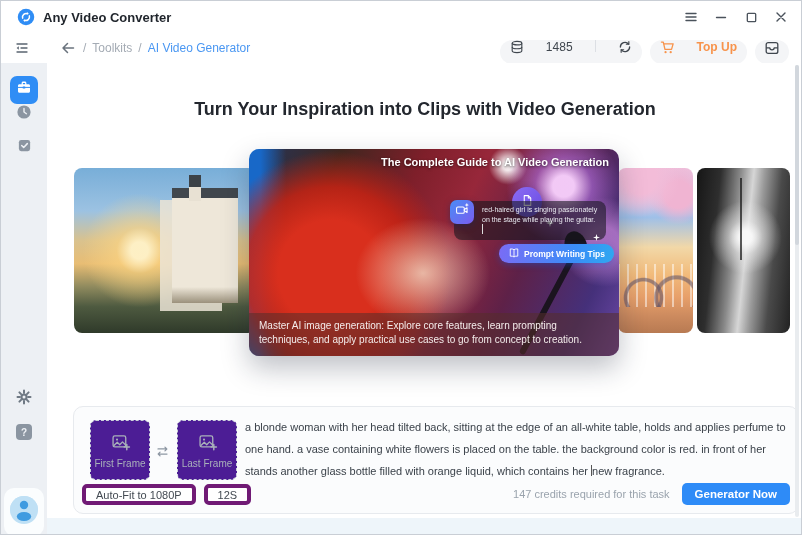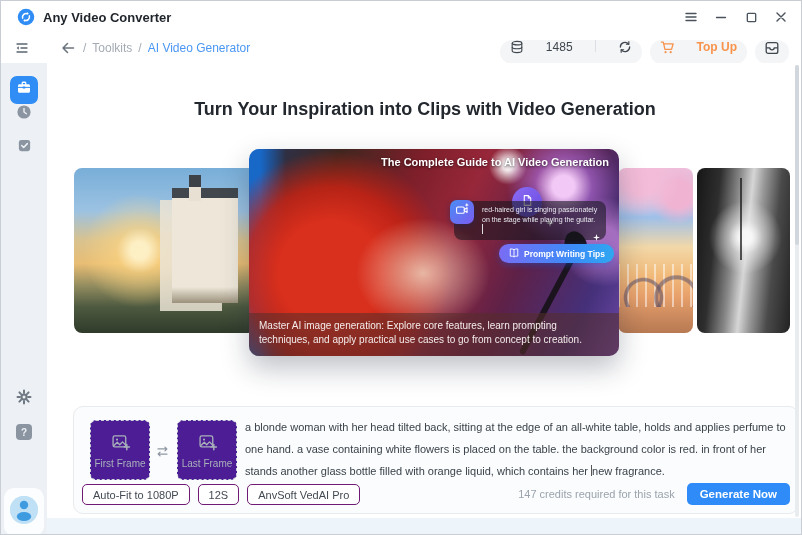--- a/index.html
+++ b/index.html
@@ -111,21 +111,21 @@
   .frame-box { position:absolute; top:13px; width:60px; height:60px; border:1px dashed #ccd3da;
     border-radius:6px; display:flex; flex-direction:column; align-items:center; justify-content:center;
     gap:3px; color:#a9b1ba; font-size:10px; background:#4c1d95; }
   .frame-first { left:16px; } .frame-last { left:103px; }
   .swap-btn { position:absolute; left:79px; top:35px; width:18px; height:18px;
     display:flex; align-items:center; justify-content:center; }
   .prompt-area { position:absolute; left:171px; top:9px; width:548px; font-size:11px;
     line-height:22px; color:#3b424a; }
   .prompt-area .text-cursor { background:#555; height:11px; }
   .opts { position:absolute; left:8px; bottom:8px; display:flex; gap:8px; }
-  .opt-pill { height:21px; padding:0 10px; border:1px solid #701a75; border-radius:5px; background:#fff;
+  .opt-pill { height:21px; padding:0 10px; border:4px solid #701a75; border-radius:5px; background:#fff;
     display:flex; align-items:center; font-size:11px; color:#434a52; }
   .composer-right { position:absolute; right:8px; bottom:8px; display:flex; align-items:center; gap:12px; }
   .credits-note { font-size:11px; color:#9aa3ad; }
   .generate-btn { height:22px; padding:0 13px; border:none; border-radius:5px; background:#2e8bf7;
     color:#fff; font-size:11.5px; font-weight:bold; display:flex; align-items:center;
     font-family:"Liberation Sans",sans-serif; }
   
   .bottom-band { position:absolute; left:46px; right:0; bottom:0; height:16px; background:#eef5fa; }
   .scrollbar-track { position:absolute; right:2px; top:64px; width:4px; height:452px; background:#e9ecef; border-radius:2px; }
   .scrollbar-thumb { position:absolute; right:2px; top:64px; width:4px; height:180px; background:#d2d7dd; border-radius:2px; }
@@ -357,25 +357,24 @@
               <path d="M4.5 15.5l3.8-3.8 2.8 2.8 3.2-3.2 3.5 3.5"></path>
               <path d="M19.2 14.2v6M16.2 17.2h6" stroke-width="1.7"></path>
             </svg>
         </span>
         <span>Last Frame</span>
       </div>
       <div class="prompt-area"><span>a blonde woman with her head tilted back, sitting at the edge of an all-white table, holds and applies perfume to one hand. a vase containing white flowers is placed on the table. the background color is red. in front of her stands another glass bottle filled with orange liquid, which contains her </span><span class="text-cursor"></span><span>new fragrance.</span></div>
       <div class="opts">
         <div class="opt-pill">Auto-Fit to 1080P</div>
         <div class="opt-pill">12S</div>
-        <div class="opt-pill">AnvSoft VedAI Pro</div>
       </div>
       <div class="composer-right">
         <span class="credits-note">147 credits required for this task</span>
-        <button class="generate-btn">Generate Now</button>
+        <button class="generate-btn">Generator Now</button>
       </div>
     </div>
   </div>
 
   <div class="bottom-band"></div>
   <div class="scrollbar-track"></div>
   <div class="scrollbar-thumb"></div>
 </div>
 
 </body></html>

